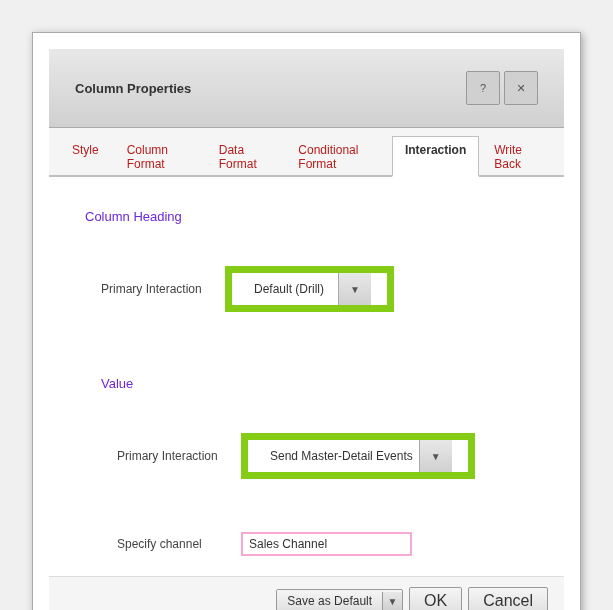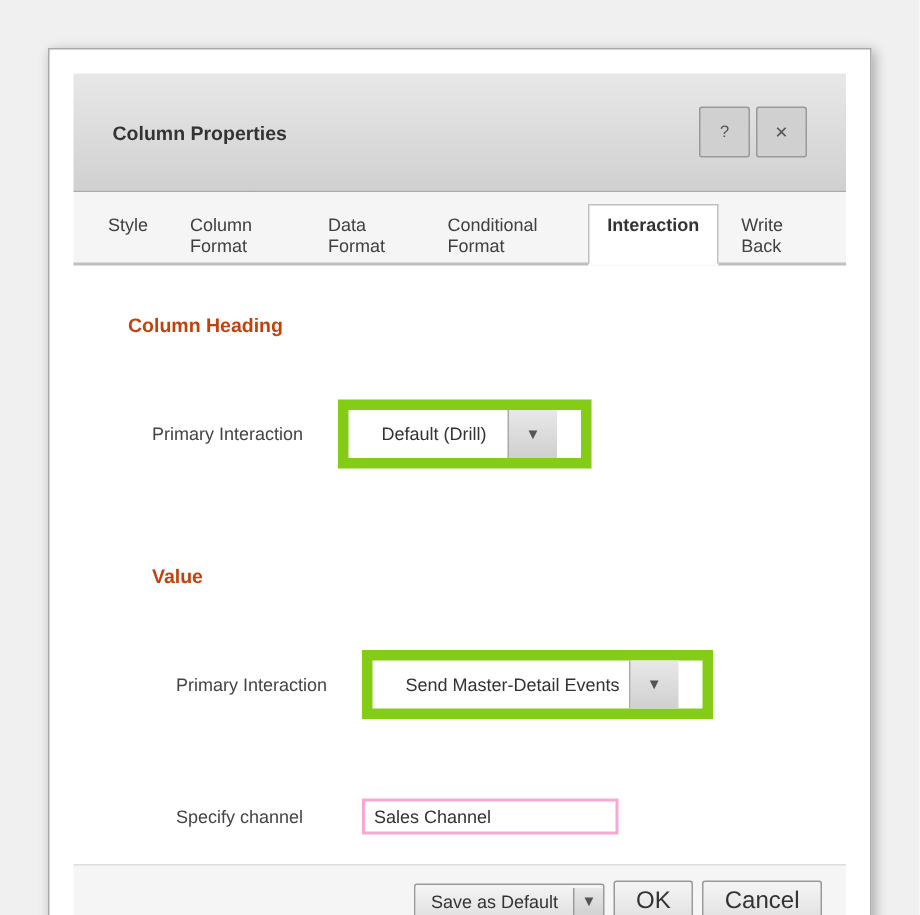--- a/index.html
+++ b/index.html
@@ -55,21 +55,21 @@
     .tabs-bar {
       display: flex;
       background: #f5f5f5;
       border-bottom: 2px solid #c0c0c0;
       padding: 0 10px;
       padding-top: 6px;
     }
     .tab {
       padding: 6px 12px;
       cursor: pointer;
-      color: #404040;
+      color: #b91c1c;
       font-size: 12px;
       border: 1px solid transparent;
       border-bottom: none;
       margin-right: 2px;
       background: transparent;
       position: relative;
       bottom: -2px;
     }
     .tab.active {
       background: #fff;
@@ -80,22 +80,22 @@
     }
 
     .dialog-body {
       flex: 1;
       padding: 16px 20px;
       overflow-y: auto;
     }
 
     .section-heading {
       font-size: 13px;
-      font-weight: bold;
-      color: #c2410c;
+      font-weight: normal;
+      color: #6d28d9;
       margin-bottom: 10px;
     }
 
     .form-row {
       display: flex;
       align-items: center;
       margin-bottom: 10px;
     }
     .form-label {
       width: 140px;

